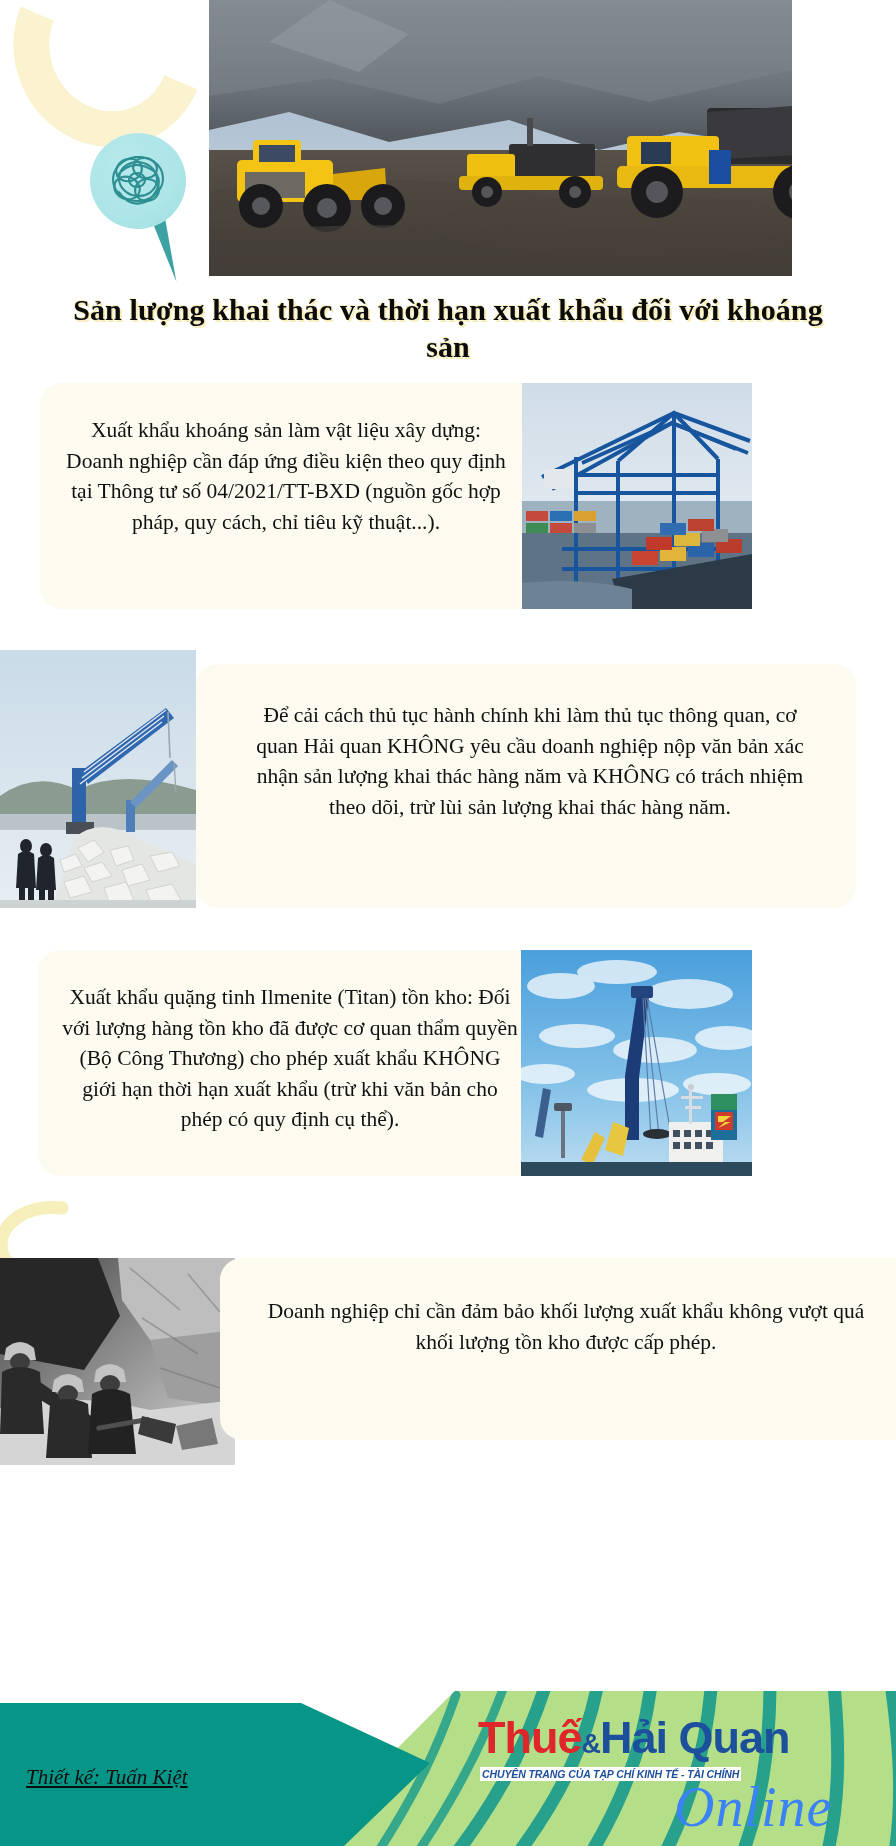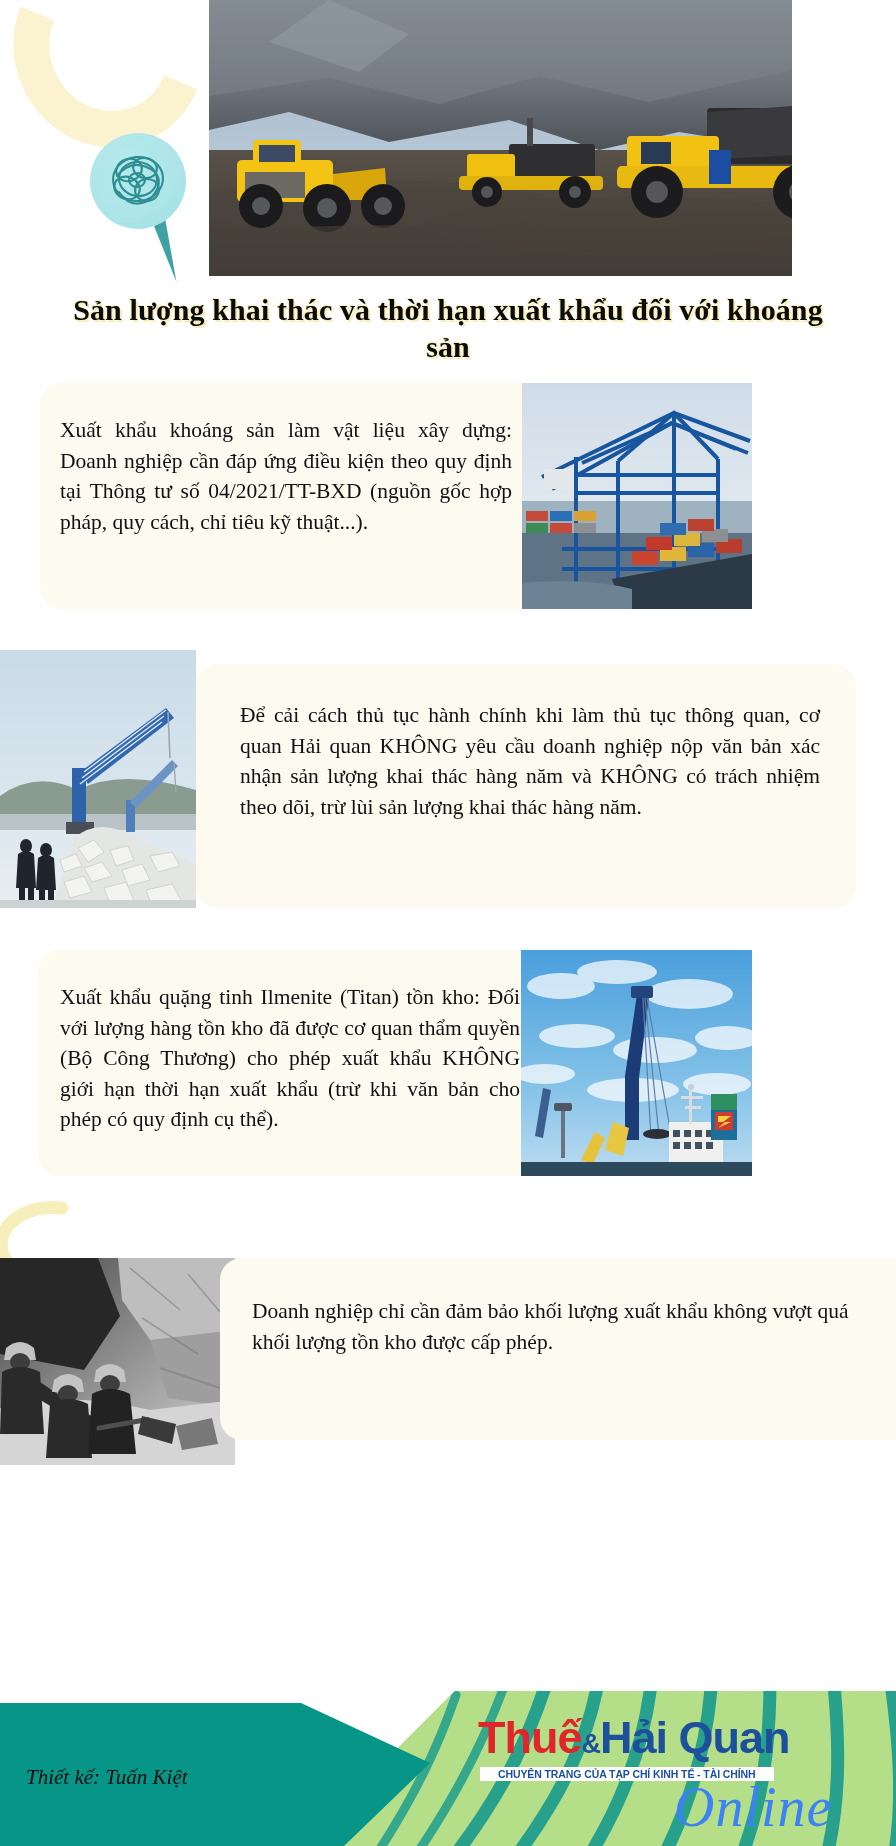--- a/index.html
+++ b/index.html
@@ -93,21 +93,21 @@
   .card {
     position: absolute;
     background: #fdfaf0;
     border-radius: 22px;
     color: #111111;
     font-size: 21.5px;
     line-height: 1.42;
     text-align: justify;
     text-justify: inter-word;
   }
-  .card p { margin: 0; }
+  .card p { margin: 0; text-align: center; }
 
   .card-1 { left: 40px;  top: 383px;  width: 508px; height: 226px; padding: 32px 36px 20px 20px; }
   .card-2 { left: 196px; top: 664px;  width: 660px; height: 244px; padding: 36px 36px 26px 44px; }
   .card-3 { left: 38px;  top: 950px;  width: 510px; height: 226px; padding: 32px 28px 9px 22px; }
   .card-4 { left: 220px; top: 1258px; width: 700px; height: 182px; padding: 38px 40px 26px 32px; text-align: left; }
 
   
   .footer { position: absolute; left: 0; top: 1691px; width: 896px; height: 155px; }
 
   .footer-green-bg {
@@ -123,20 +123,21 @@
     background: #069586;
     clip-path: polygon(0% 0%, 70% 0%, 100% 42%, 80% 100%, 0% 100%);
   }
   .designer {
     position: absolute;
     left: 26px; top: 74px;
     font-style: italic;
     font-size: 21px;
     color: #0d0d0d;
     white-space: nowrap;
+    text-decoration: underline;
   }
 
   
   .logo { position: absolute; left: 478px; top: 24px; width: 400px; height: 120px; }
   .logo-main {
     position: absolute; left: 0; top: 0;
     font-family: "Liberation Sans", sans-serif;
     font-weight: bold;
     font-size: 45px;
     line-height: 1;
@@ -148,21 +149,22 @@
   .logo-hq   { color: #1c4f9c; }
   .logo-tag {
     position: absolute; left: 2px; top: 52px;
     font-family: "Liberation Sans", sans-serif;
     font-size: 10.5px;
     font-weight: bold;
     color: #1c4f9c;
     background: #ffffff;
     letter-spacing: -0.1px;
     white-space: nowrap;
-    padding: 1px 18px;
+    padding: 1px 2px;
+    font-style: italic;
   }
   .logo-online {
     position: absolute; left: 196px; top: 60px;
     font-family: "Liberation Serif", serif;
     font-style: italic;
     font-size: 56px;
     color: #3b82f6;
     white-space: nowrap;
     letter-spacing: 1px;
   }

